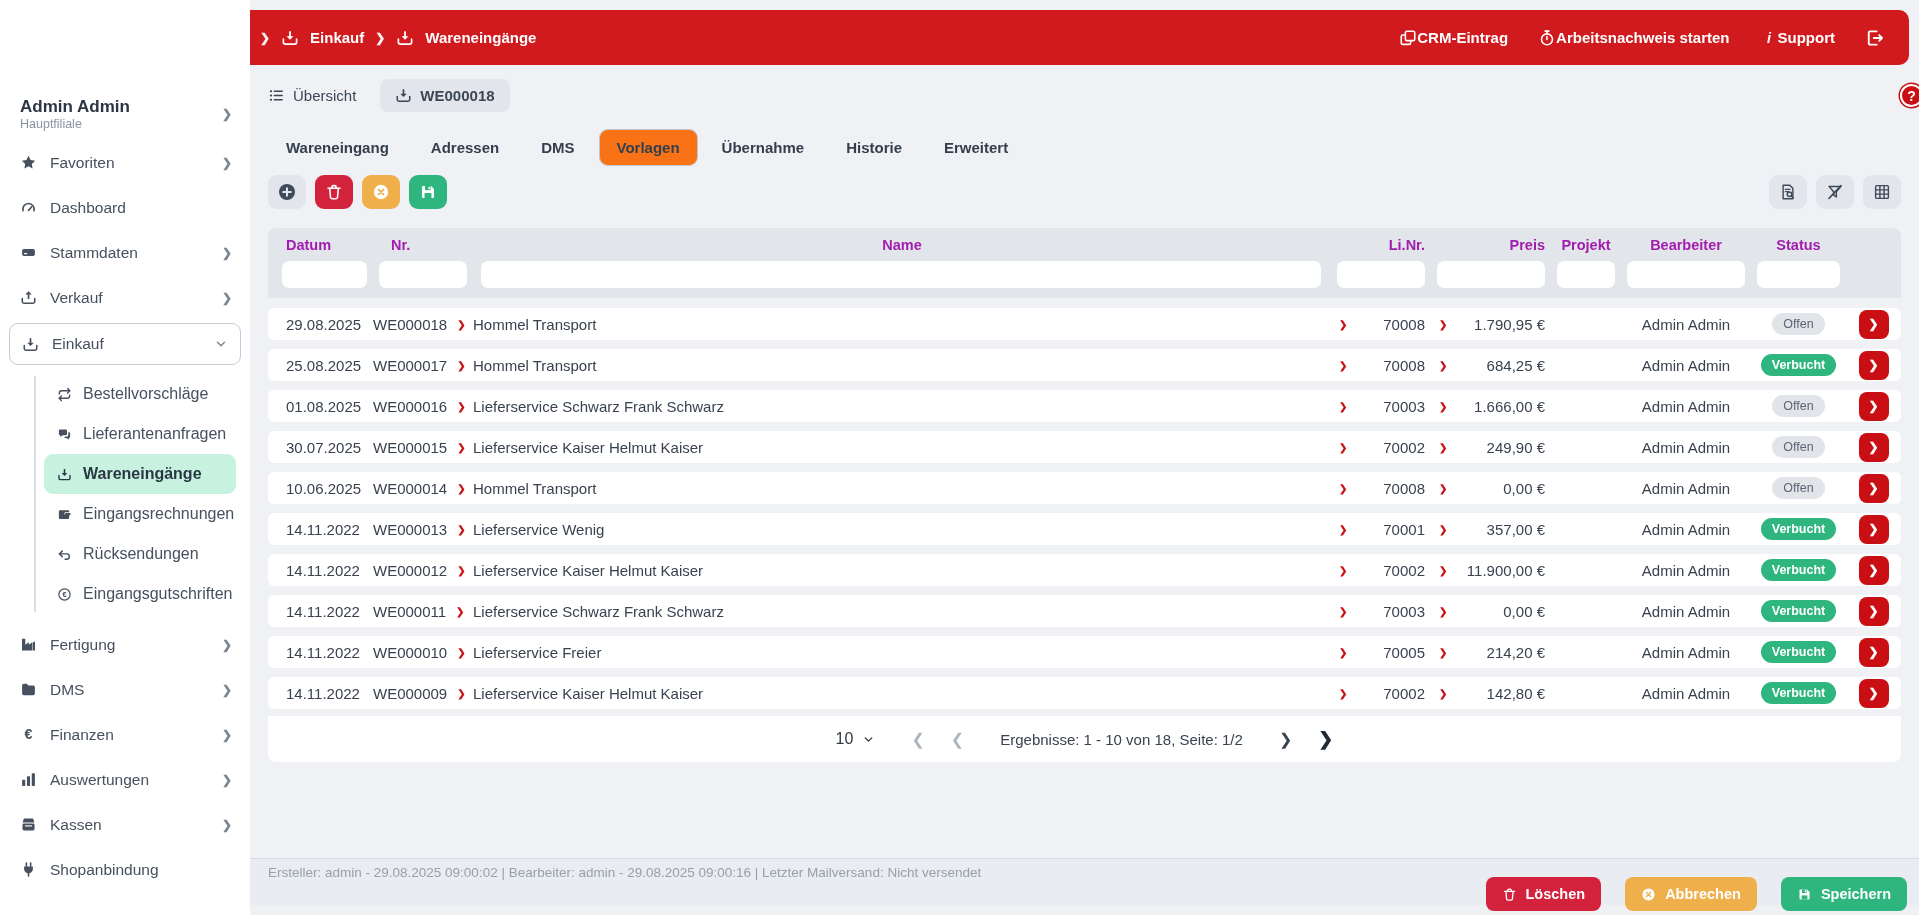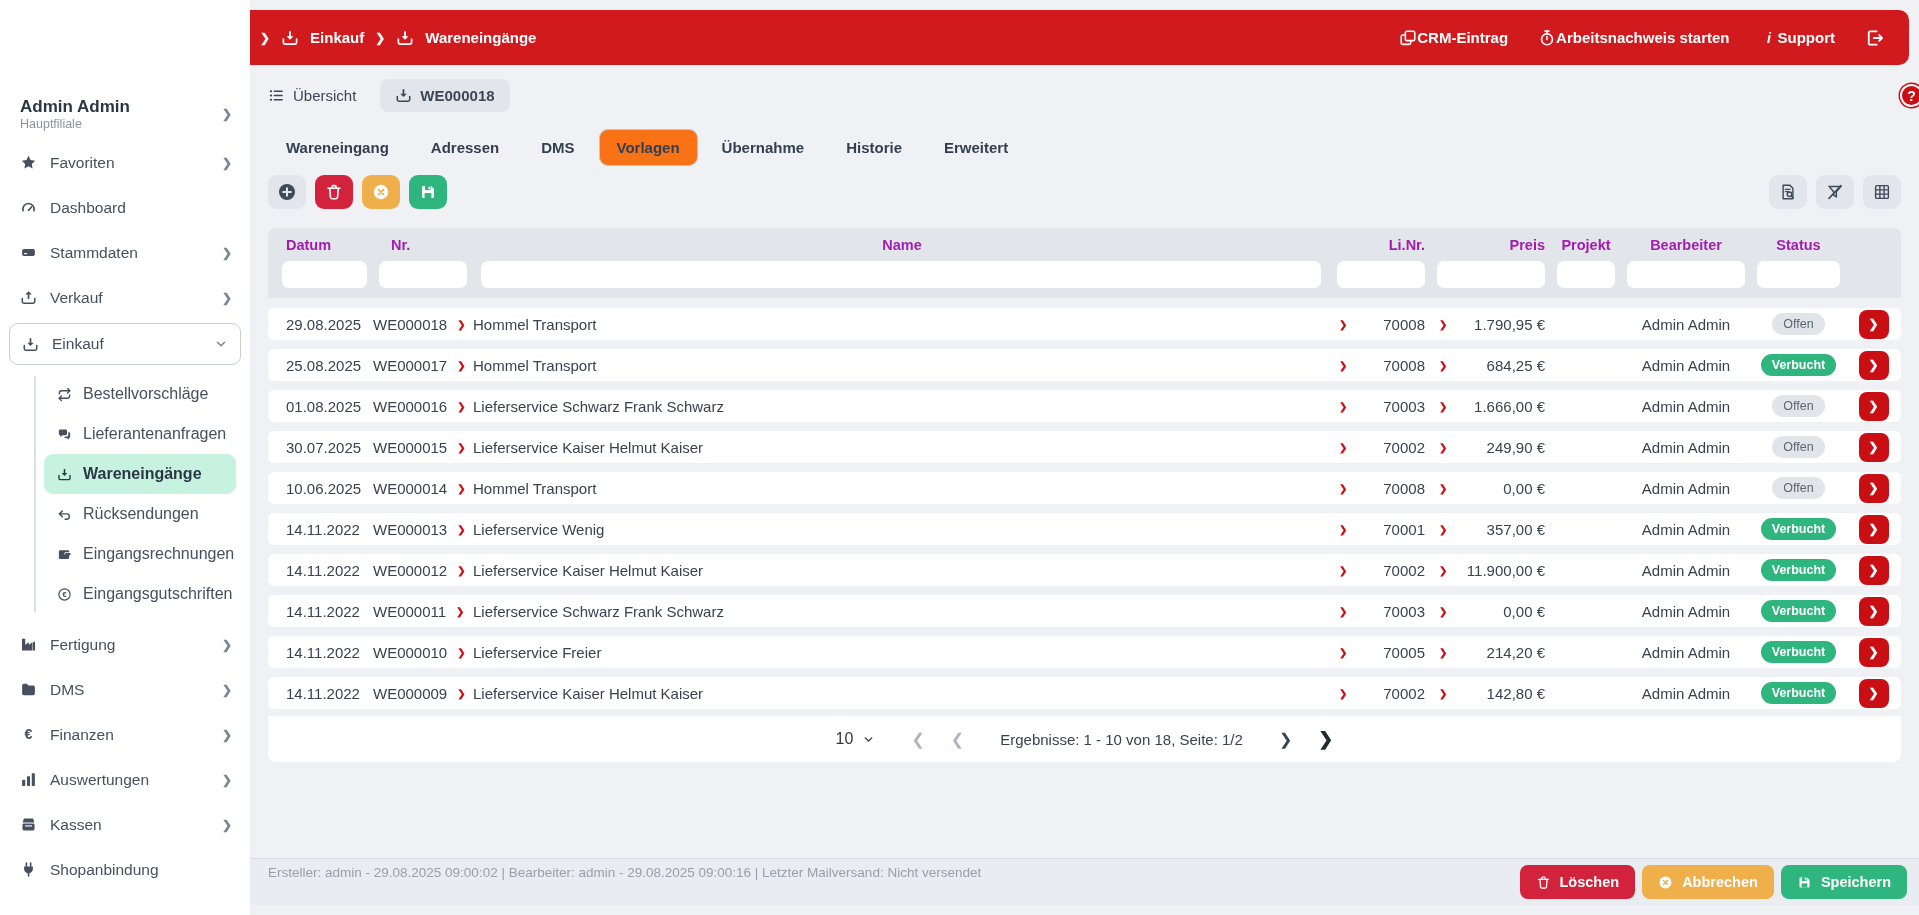--- a/index.html
+++ b/index.html
@@ -133,21 +133,21 @@
   .pnav.dark { color:#39424f; }
   .pnav.bold { font-weight:bold; font-size:18px; color:#222a34; }
   .pinfo { color:#39424f; }
 
   
   .statusbar {
     position:absolute; left:250px; right:0; top:858px; height:47px;
     background:#e9ecf1; border-top:1px solid #d7dbe1;
   }
   .meta { padding:6px 0 0 18px; font-size:13.5px; color:#98a0ab; }
-  .fbtns { position:absolute; right:12px; top:6px; display:flex; gap:7px;justify-content:flex-end; }
+  .fbtns { position:absolute; right:12px; top:18px; display:flex; gap:24px;justify-content:flex-end; }
   .fbtn {
     height:34px; border:none; border-radius:8px; background:var(--bg); color:#fff;
     font-family:inherit; font-size:14.5px; font-weight:600;
     display:flex; align-items:center; gap:9px; padding:0 16px; cursor:pointer;
   }
   .fbtn .ic { width:15px; height:15px; }
 </style>
 </head>
 <body>
 
@@ -377,29 +377,29 @@
         <span>Lieferantenanfragen</span>
       </div>
       <div class="sub-item active">
         <svg class="ic">
           <use href="#i-tray-down"></use>
         </svg>
         <span>Wareneingänge</span>
       </div>
       <div class="sub-item">
         <svg class="ic">
+          <use href="#i-wallet"></use>
+        </svg>
+        <span>Eingangsrechnungen</span>
+      </div>
+      <div class="sub-item">
+        <svg class="ic">
           <use href="#i-return"></use>
         </svg>
         <span>Rücksendungen</span>
-      </div>
-      <div class="sub-item">
-        <svg class="ic">
-          <use href="#i-wallet"></use>
-        </svg>
-        <span>Eingangsrechnungen</span>
       </div>
       <div class="sub-item">
         <svg class="ic">
           <use href="#i-euro-circle"></use>
         </svg>
         <span>Eingangsgutschriften</span>
       </div>
     </div>
   <div id="nav-bottom">
       <div class="side-item">

